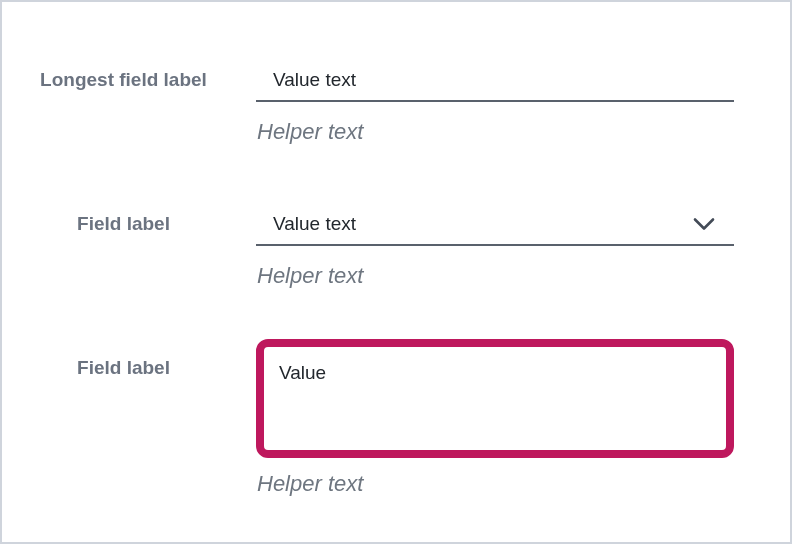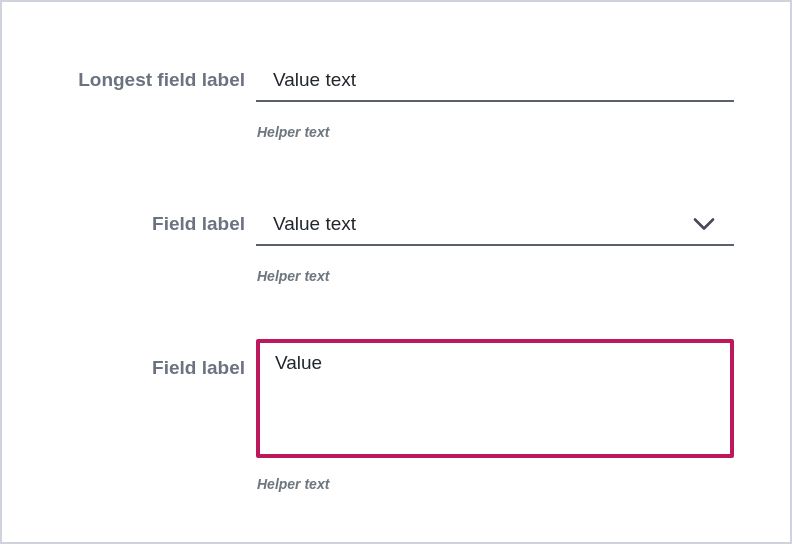--- a/index.html
+++ b/index.html
@@ -22,21 +22,21 @@
     display: flex;
     align-items: flex-start;
     width: 100%;
   }
   .row-1 { top: 58px; }
   .row-2 { top: 202px; }
   .row-3 { top: 335px; }
 
   .label-col {
     width: 243px;
-    text-align: right;
+    text-align: center;
     flex: 0 0 243px;
   }
   .field-label {
     display: inline-block;
     font-size: 19px;
     font-weight: 600;
     color: #6b7380;
     line-height: 24px;
   }
   .row-1 .label-col, .row-2 .label-col { padding-top: 8px; }
@@ -88,41 +88,40 @@
     width: 22px;
     height: 15px;
     cursor: pointer;
   }
 
   .textarea-field {
     display: block;
     width: 478px;
     height: 119px;
     margin-top: 2px;
-    border: 4px solid #be185d;
-    border-radius: 2px;
+    border: 8px solid #be185d;
+    border-radius: 12px;
     background: #ffffff;
-    padding: 8px 15px;
+    padding: 14px 15px;
     font-family: "Liberation Sans", sans-serif;
     font-size: 19px;
     line-height: 24px;
     color: #22272d;
     resize: none;
     outline: none;
     overflow: hidden;
   }
 
   .helper-text {
     display: block;
     font-style: italic;
-    font-size: 14px;
+    font-size: 22px;
     line-height: 24px;
     color: #6e7680;
     padding-left: 1px;
-    font-weight: bold;
   }
   .row-1 .helper-text, .row-2 .helper-text { margin-top: 18px; }
   .row-3 .helper-text { margin-top: 14px; }
 </style>
 </head>
 <body>
 
 <div class="canvas">
 
   <div class="field-row row-1">

